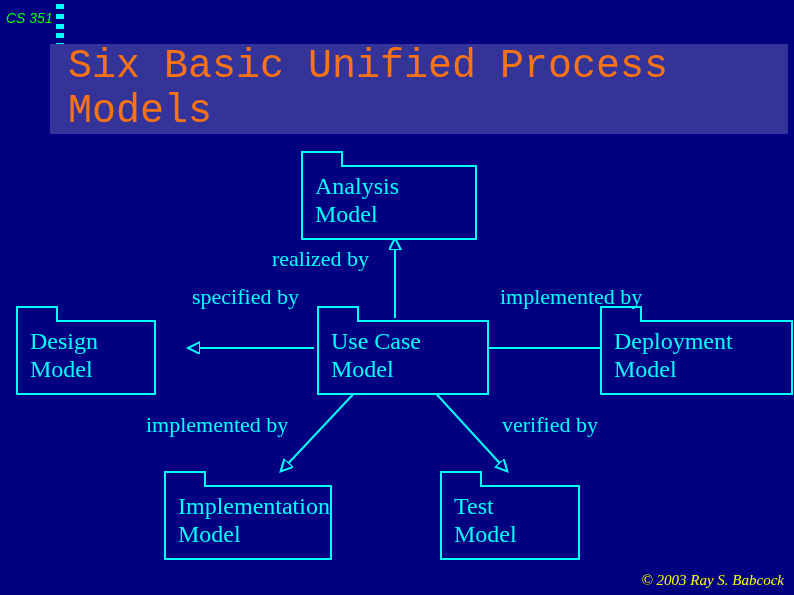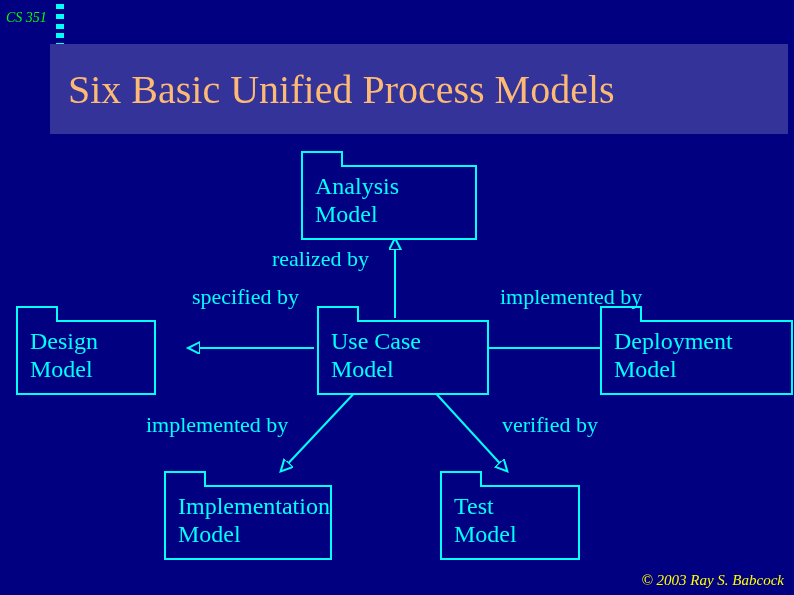--- a/index.html
+++ b/index.html
@@ -11,21 +11,21 @@
     font-family: Georgia, 'Times New Roman', serif;
     overflow: hidden;
   }
   .course-label {
     position: absolute;
     top: 10px;
     left: 6px;
     color: #00ff00;
     font-size: 14px;
     font-style: italic;
-    font-family: Liberation Serif, serif;
+    font-family: Liberation Sans, sans-serif;
   }
   .dashes {
     position: absolute;
     top: 4px;
     left: 56px;
     width: 8px;
     height: 44px;
     display: flex;
     flex-direction: column;
     justify-content: space-between;
@@ -36,23 +36,23 @@
     top: 44px;
     left: 50px;
     right: 6px;
     height: 90px;
     background: #333399;
     display: flex;
     align-items: center;
     padding-left: 18px;
   }
   .title {
-    color: #fdba74;
+    color: #f97316;
     font-size: 40px;
-    font-family: Liberation Serif, serif;
+    font-family: Liberation Mono, monospace;
   }
   .box {
     position: absolute;
     border: 2px solid #00ffff;
     background: #000080;
     padding: 6px 12px 10px 12px;
     min-width: 140px;
   }
   .box-tab {
     position: absolute;

